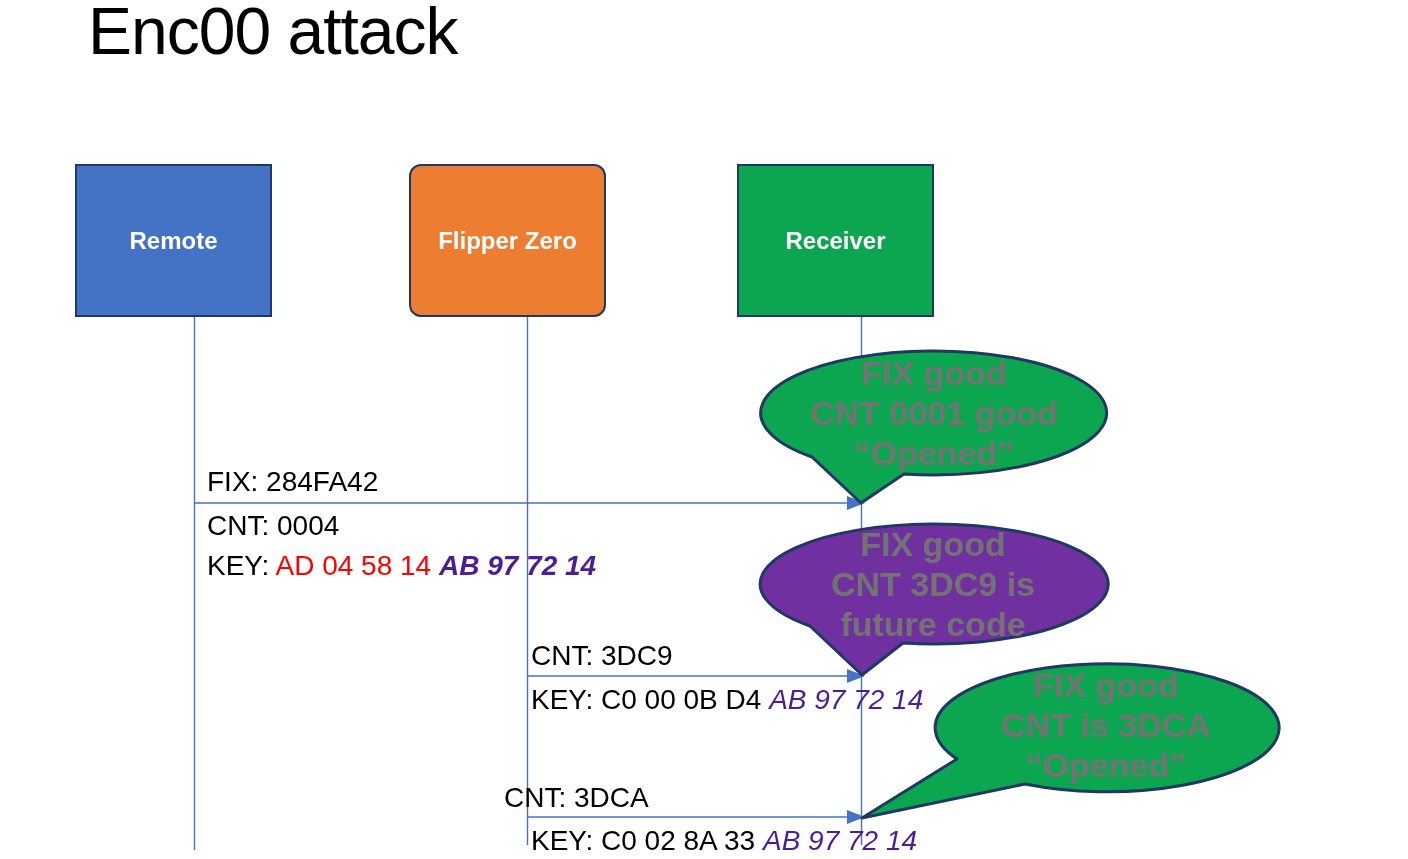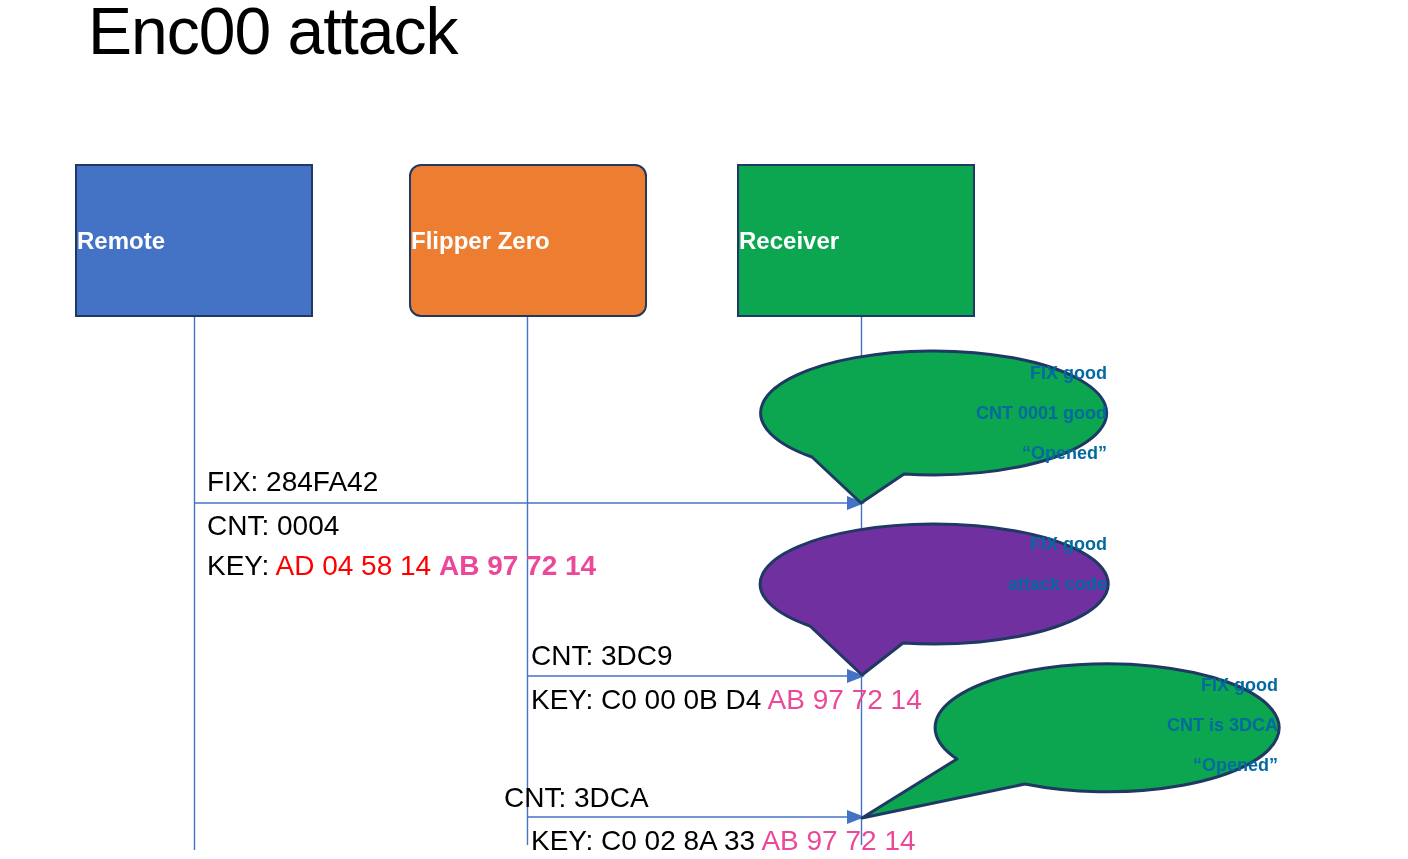--- a/index.html
+++ b/index.html
@@ -6,35 +6,35 @@
   .stage{
     position:relative;width:1408px;height:859px;background:#ffffff;overflow:hidden;
     font-family:"Liberation Sans",sans-serif;
     margin-left:16px;
   }
   .title{
     position:absolute;left:72px;top:-6px;margin:0;
     font-size:66px;font-weight:400;color:#000;letter-spacing:-1px;line-height:1.15;
   }
   .actor{
-    position:absolute;top:164px;width:238px;height:153px;box-sizing:border-box;
-    border:2px solid #1F3864;display:flex;align-items:center;justify-content:flex-start;
+    position:absolute;top:164px;width:197px;height:153px;box-sizing:border-box;
+    border:2px solid #1F3864;display:flex;align-items:center;justify-content:center;
     color:#fff;font-size:24px;font-weight:600;
   }
   .actor.remote{left:59px;background:#4472C4;}
   .actor.flipper{left:393px;background:#ED7D31;border-radius:12px;}
   .actor.receiver{left:721px;background:#0BA64F;}
   svg.overlay{position:absolute;left:0;top:0;}
   .msg{position:absolute;font-size:28px;line-height:36px;color:#000;white-space:nowrap;}
   .red{color:#FF0000;}
-  .grn{color:#ec4899;}
+  .grn{color:#4c1d95;font-style:italic;}
   .b{font-weight:700;}
   .callout-text{
-    position:absolute;text-align:right;color:#0369a1;
-    font-size:18px;line-height:40px;font-weight:600;
+    position:absolute;text-align:center;color:#737373;
+    font-size:34px;line-height:40px;font-weight:600;
   }
   .callout-text.c1{left:745px;top:353px;width:346px;}
   .callout-text.c2{left:743px;top:524px;width:348px;}
   .callout-text.c3{left:918px;top:665px;width:344px;}
 </style>
 </head>
 <body>
 
 <div class="stage">
 
@@ -92,21 +92,22 @@
     <span>KEY: C0 02 8A 33 </span><span class="grn">AB 97 72 14</span>
   </div>
 
   <div class="callout-text c1">
     <div>FIX good</div>
     <div>CNT 0001 good</div>
     <div>“Opened”</div>
   </div>
   <div class="callout-text c2">
     <div>FIX good</div>
-    <div>attack code</div>
+    <div>CNT 3DC9 is</div>
+    <div>future code</div>
   </div>
   <div class="callout-text c3">
     <div>FIX good</div>
     <div>CNT is 3DCA</div>
     <div>“Opened”</div>
   </div>
 
 </div>
 
 </body></html>

